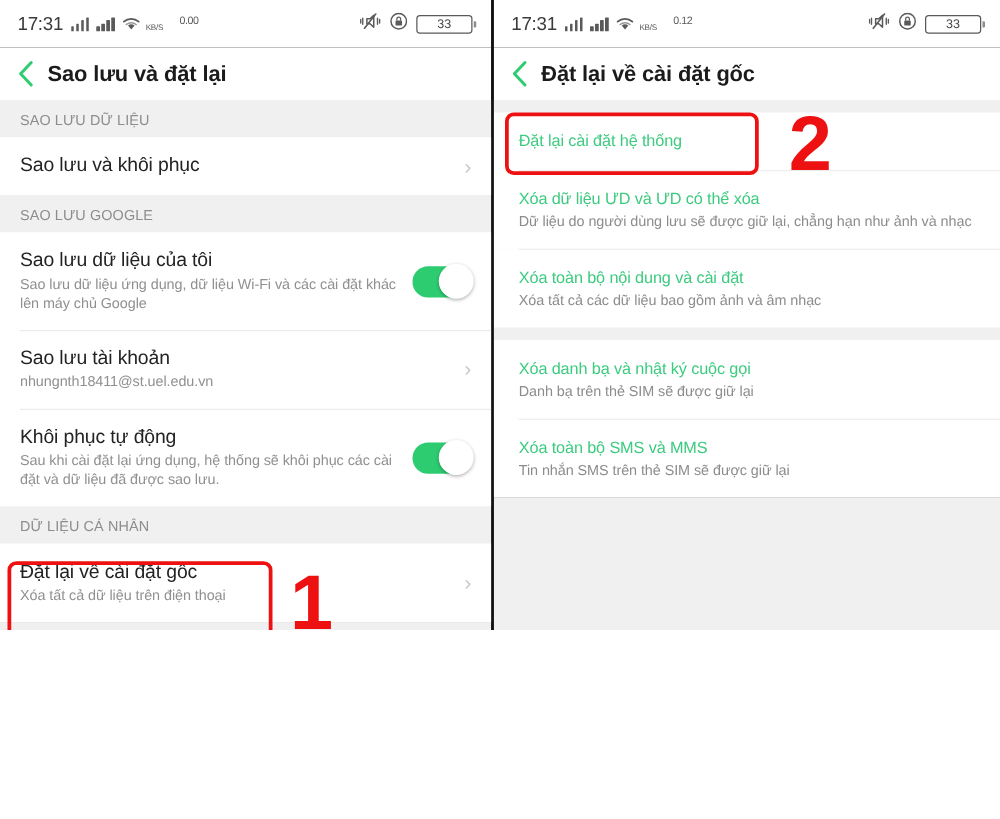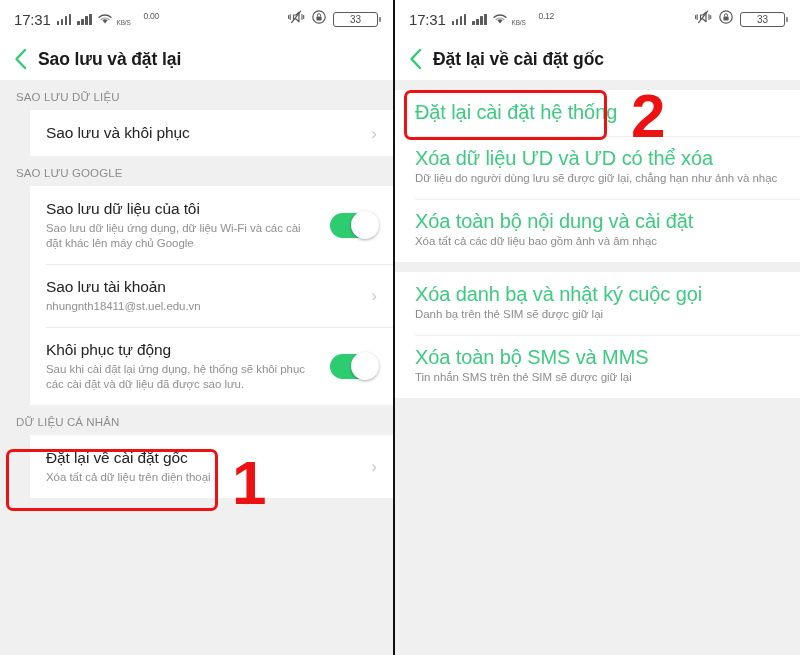--- a/index.html
+++ b/index.html
@@ -14,21 +14,21 @@
 
   .screens {
     display: flex;
     width: 800px;
     height: 655px;
     background: #ffffff;
   }
 
   .phone {
     position: relative;
-    height: 655px;
+    height: 504px;
     background: #000000;
     overflow: hidden;
   }
   .phone-left  { width: 395px; border-right: 2px solid #111111; }
   .phone-right { width: 405px; }
 
   
   .statusbar {
     height: 38px;
     background: #ffffff;
@@ -111,21 +111,21 @@
   .content { background: #f0f0f0; }
 
   .section-header {
     background: #f0f0f0;
     font-size: 11.5px;
     color: #8d8d8d;
     padding: 11px 0 7px 16px;
     letter-spacing: .1px;
   }
 
-  .group { background: #ffffff; margin-left: 30px; }
+  .group { background: #ffffff; }
 
   .row {
     background: #ffffff;
     padding: 13px 16px 13px 16px;
     display: flex;
     align-items: center;
     justify-content: space-between;
     position: relative;
   }
   .row + .row::before {
@@ -183,21 +183,21 @@
     position: relative;
   }
   .grow + .grow::before {
     content: "";
     position: absolute;
     left: 20px; right: 0; top: 0;
     height: 1px;
     background: #eeeeee;
   }
   .grow-title {
-    font-size: 20px;
+    font-size: 13px;
     color: #3ccb7f;
     line-height: 21px;
     letter-spacing: -0.1px;
   }
   .grow-sub {
     font-size: 11.5px;
     color: #8c8c8c;
     line-height: 16px;
     margin-top: 1px;
     letter-spacing: -0.05px;

